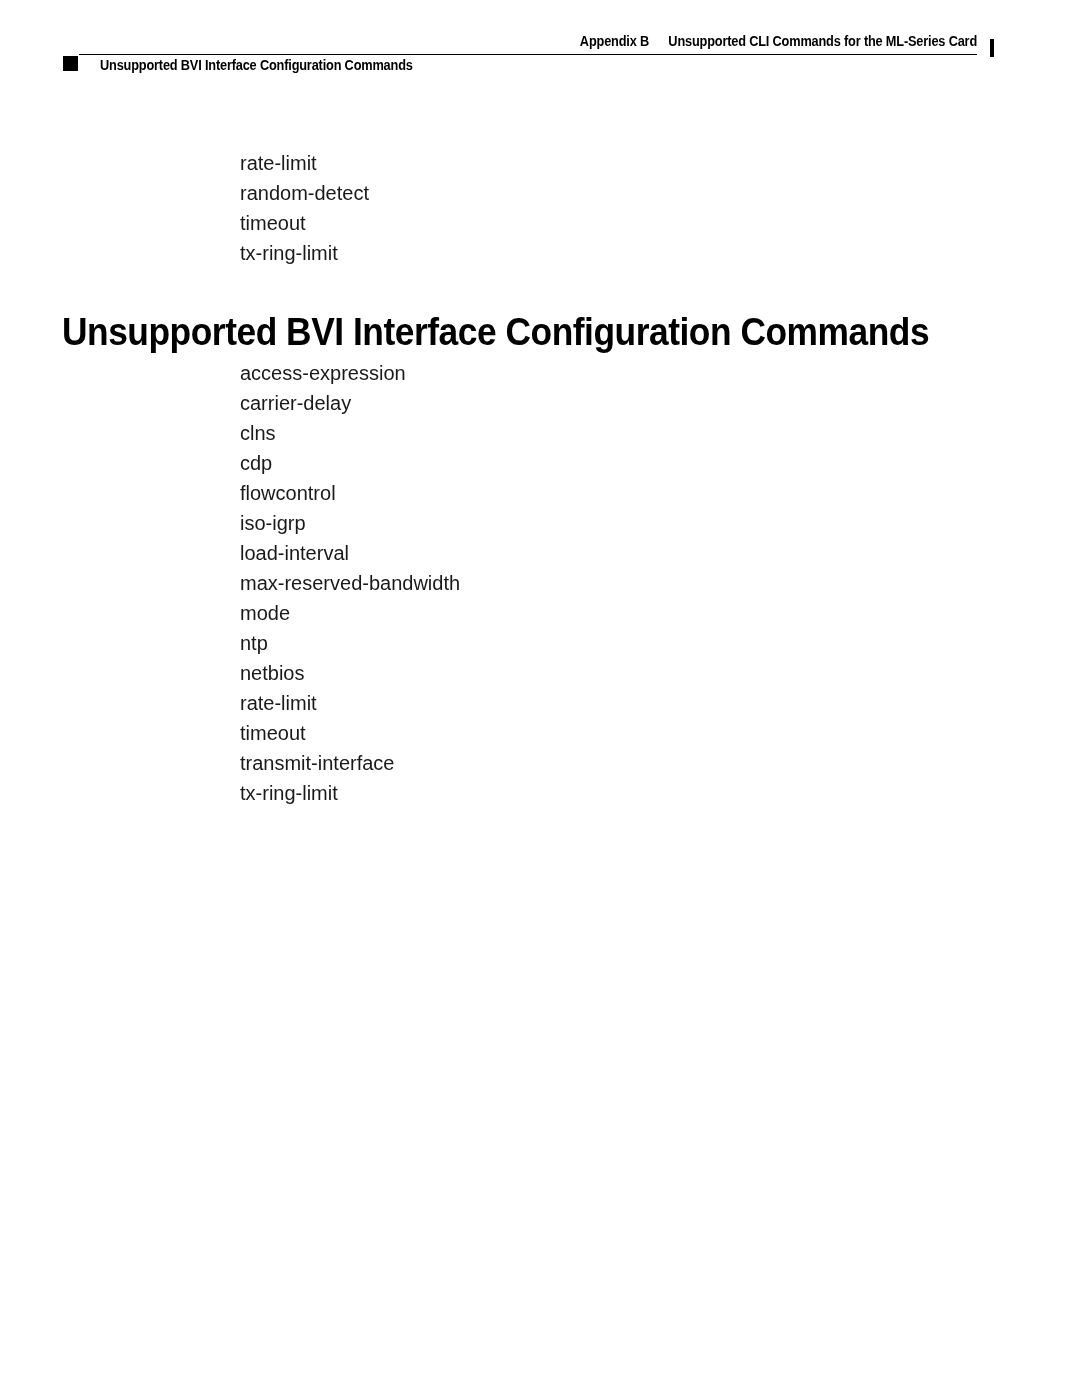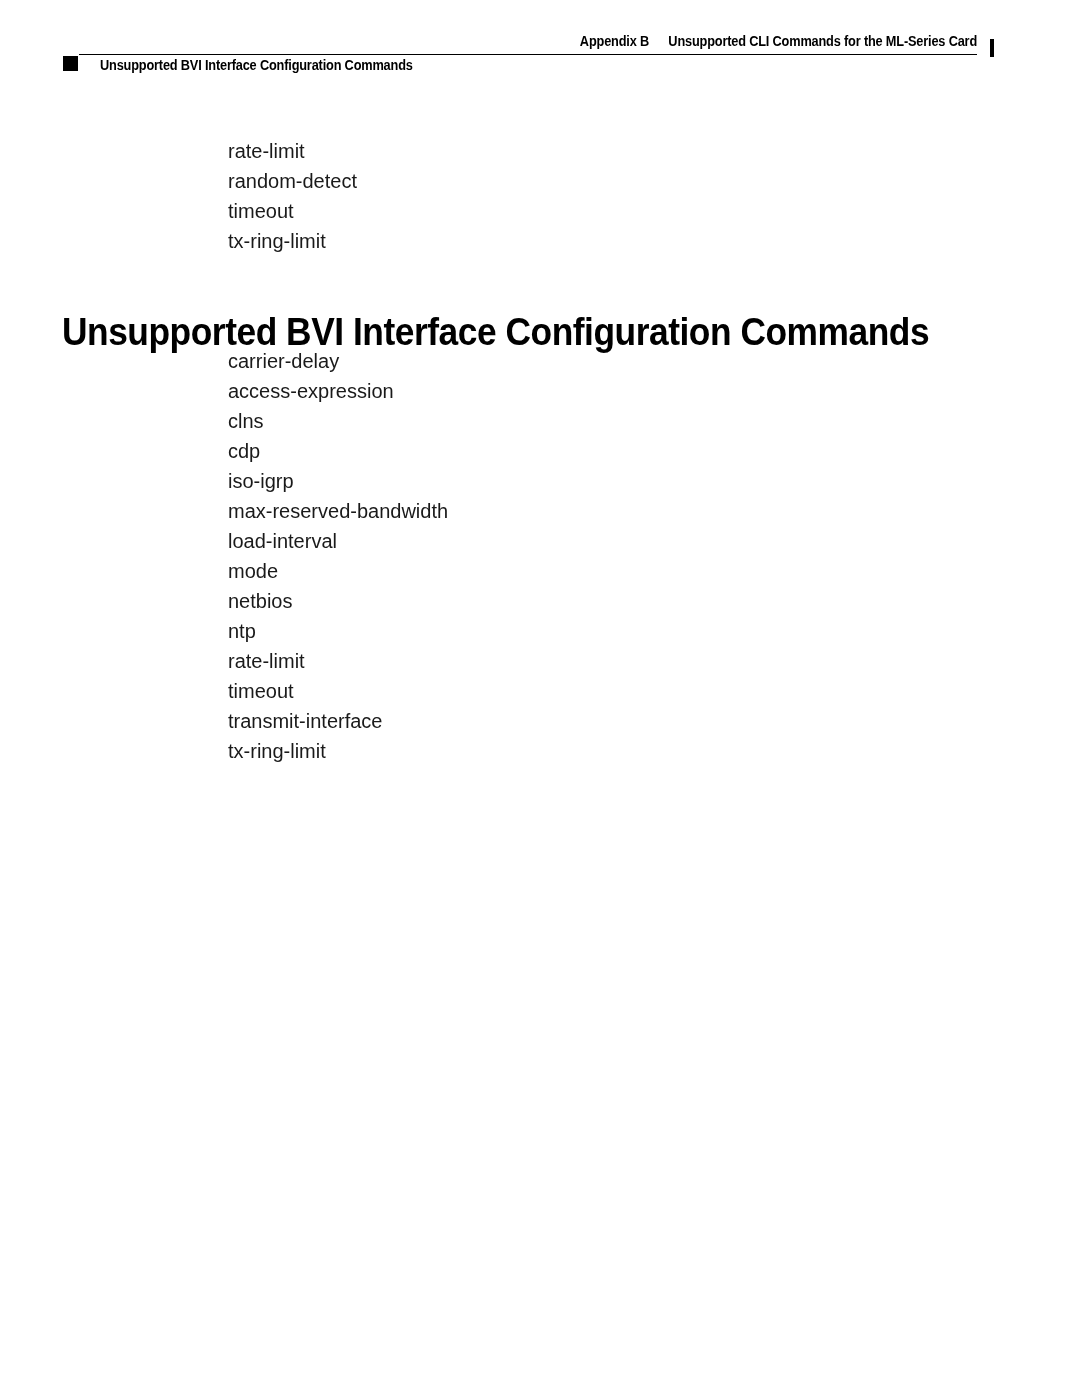--- a/index.html
+++ b/index.html
@@ -87,21 +87,21 @@
   .content {
     position: absolute;
     left: 0;
     top: 0;
     width: 1080px;
   }
   .cmd-list {
     position: absolute;
     left: 228px;
     list-style: none;
-    margin: 0;
+    margin: 12px;
     padding: 0;
     font-size: 20px;
     line-height: 30px;
     font-weight: normal;
     color: #1a1a1a;
   }
   .cmd-list li {
     white-space: nowrap;
   }
   #list-top { top: 136px; }
@@ -150,30 +150,31 @@
     <ul class="cmd-list" id="list-top">
       <li>rate-limit</li>
       <li>random-detect</li>
       <li>timeout</li>
       <li>tx-ring-limit</li>
     </ul>
 
     <h1 class="section-heading">Unsupported BVI Interface Configuration Commands</h1>
 
     <ul class="cmd-list" id="list-bottom">
+      <li>access-expression</li>
       <li>carrier-delay</li>
-      <li>access-expression</li>
       <li>clns</li>
       <li>cdp</li>
+      <li>flowcontrol</li>
       <li>iso-igrp</li>
+      <li>load-interval</li>
       <li>max-reserved-bandwidth</li>
-      <li>load-interval</li>
       <li>mode</li>
+      <li>ntp</li>
       <li>netbios</li>
-      <li>ntp</li>
       <li>rate-limit</li>
       <li>timeout</li>
       <li>transmit-interface</li>
       <li>tx-ring-limit</li>
     </ul>
 
   </div>
 
   <div class="footer">
     

